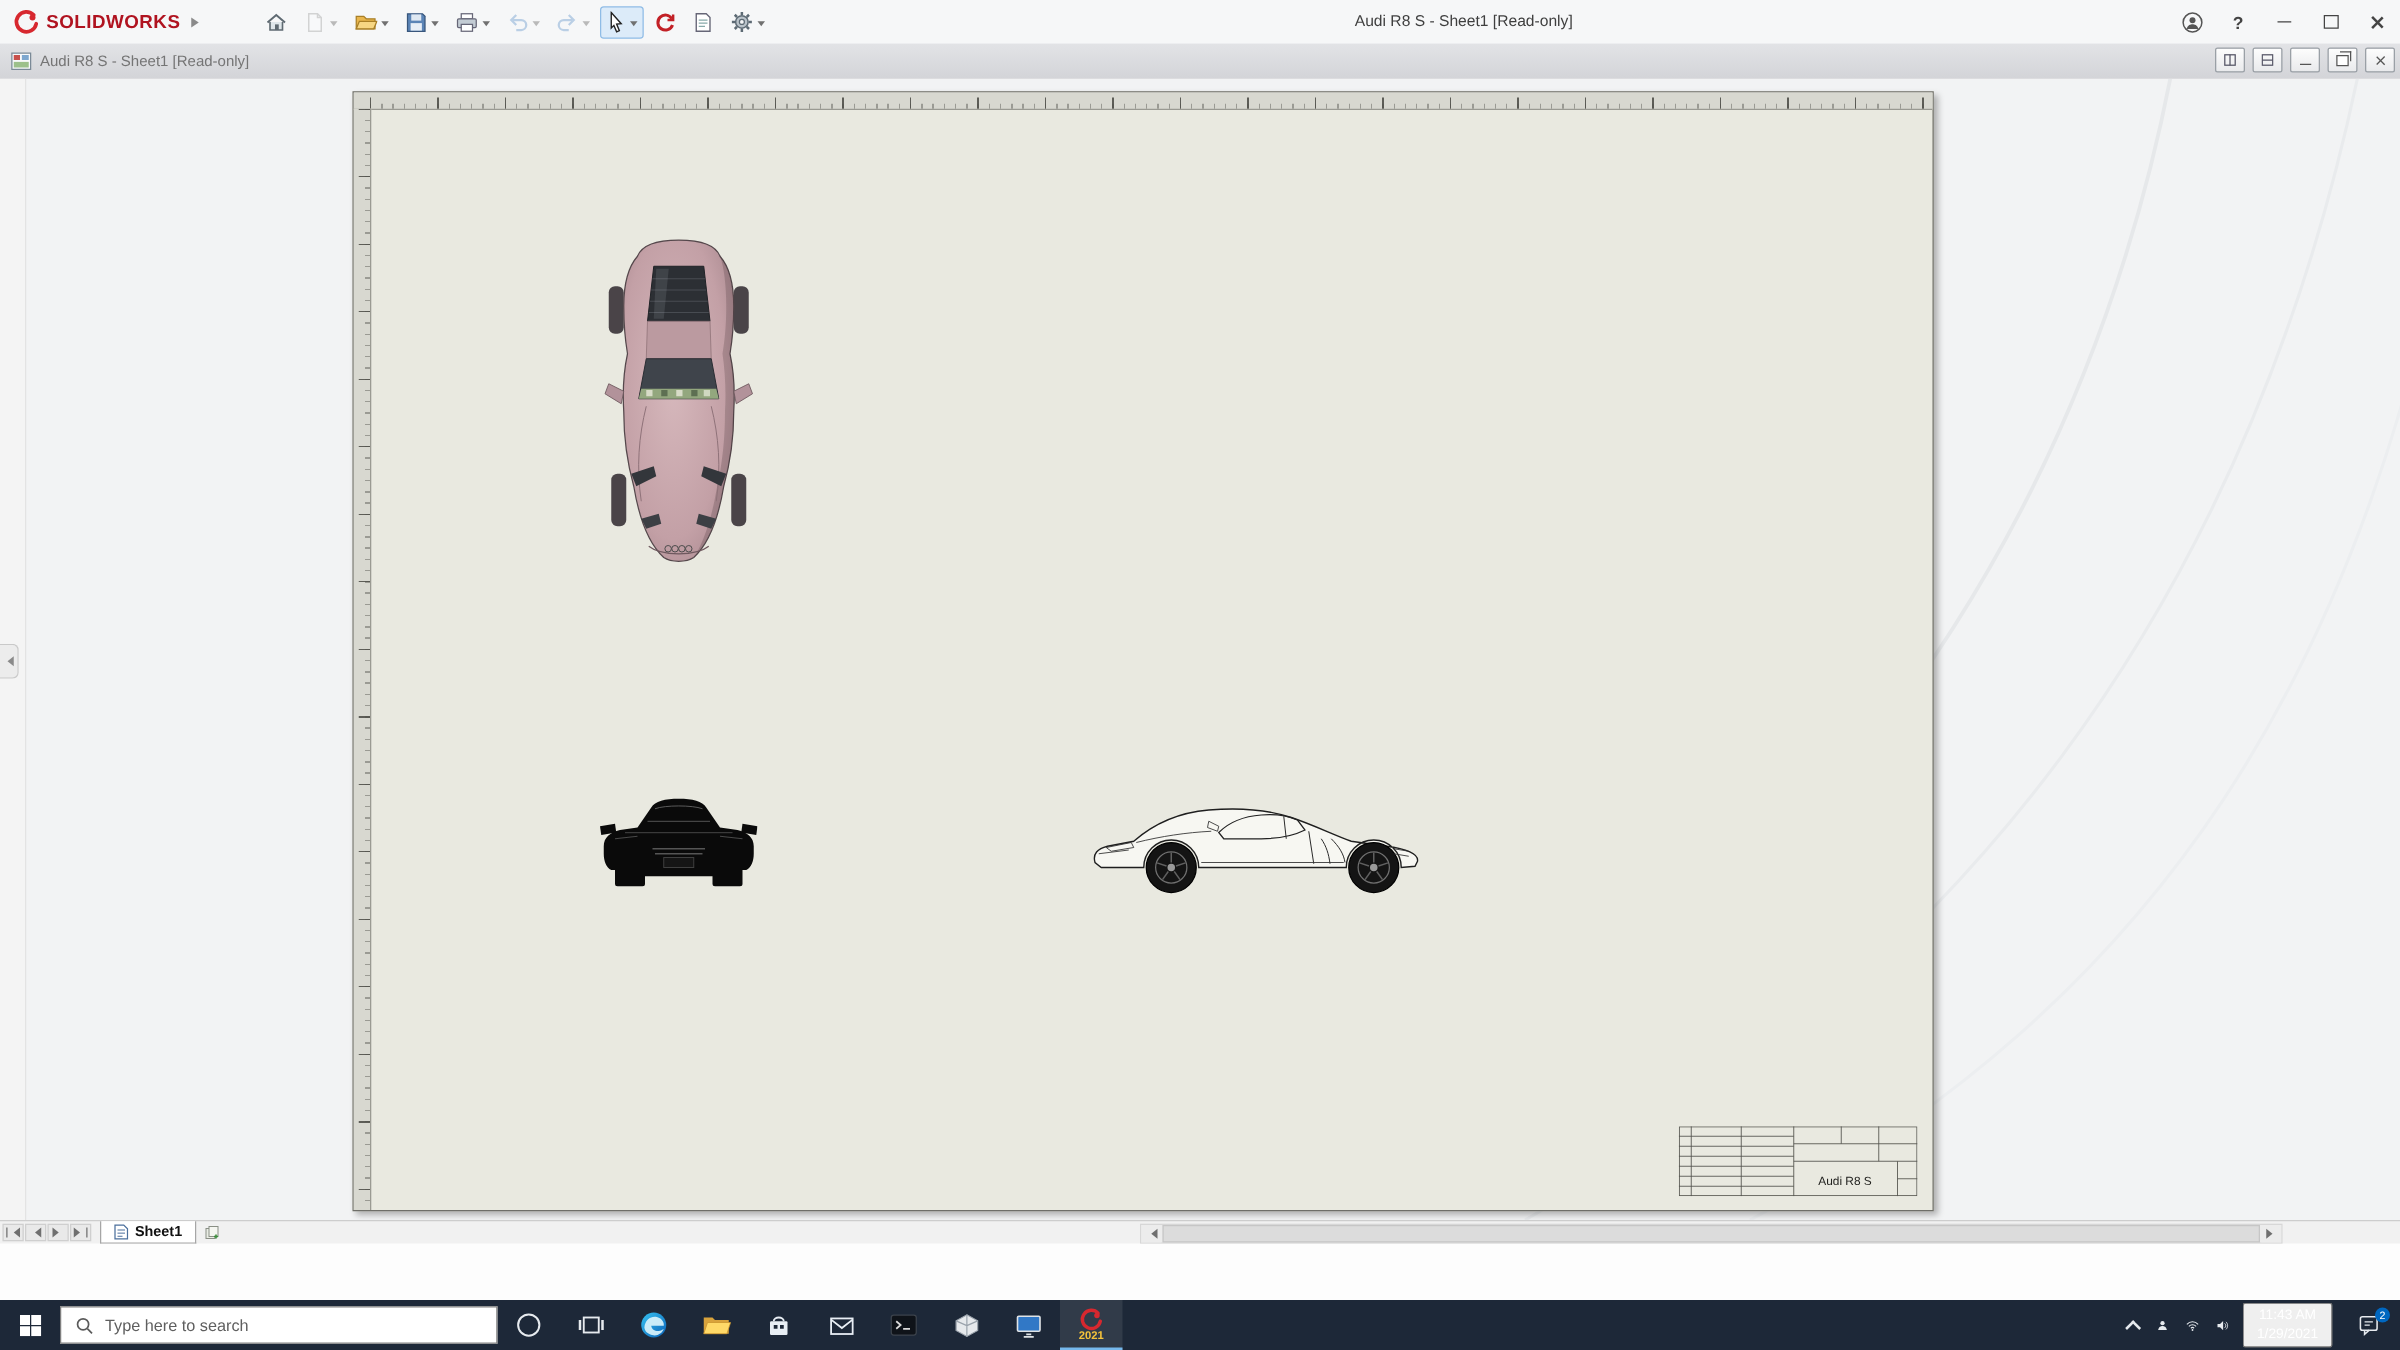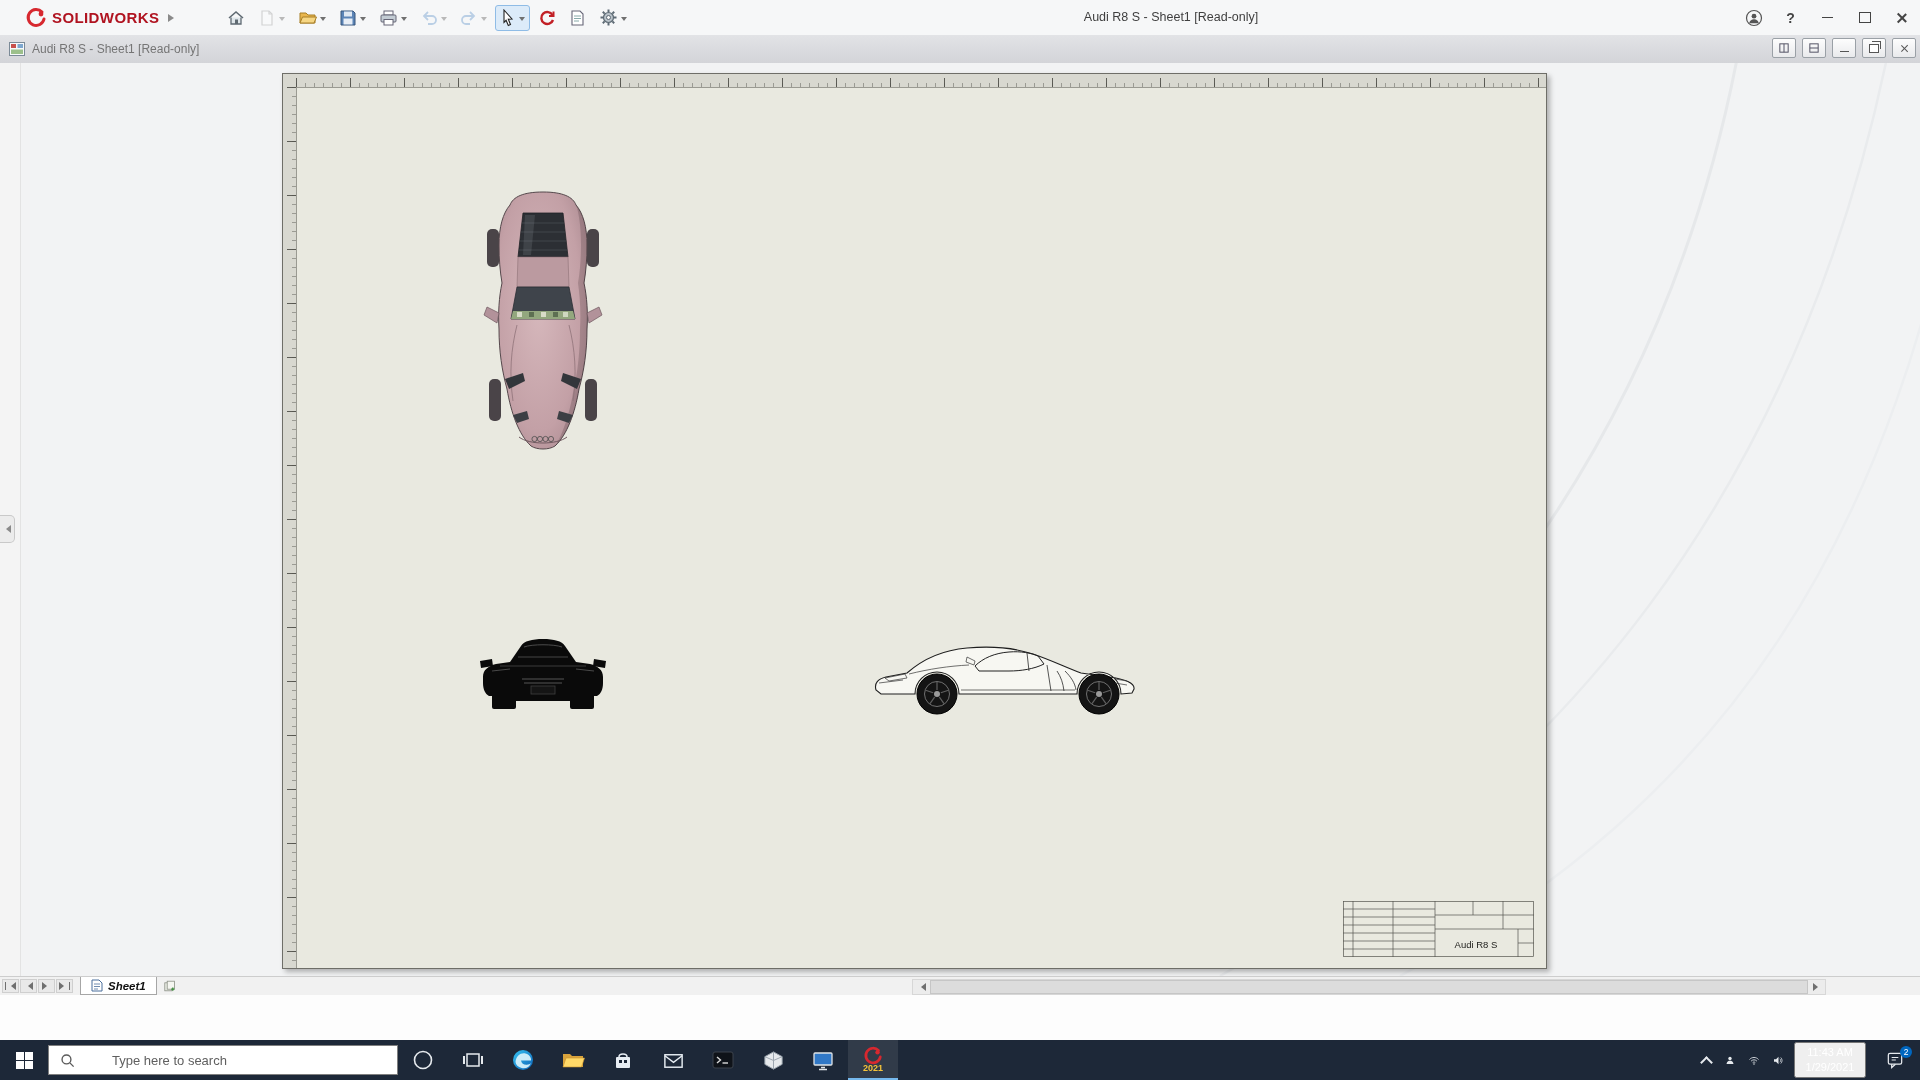--- a/index.html
+++ b/index.html
@@ -2,21 +2,21 @@
 <html><head>
 <meta charset="utf-8">
 <style>
   html,body{margin:0;padding:0;width:1920px;height:1080px;overflow:hidden;
     font-family:"Liberation Sans",sans-serif;background:#fff;}
   .app{position:absolute;inset:0;}
 
   
   .titlebar{position:absolute;top:0;left:0;right:0;height:35px;background:#f6f7f8;
     border-bottom:1px solid #e2e3e5;display:flex;align-items:center;}
-  .brand{display:flex;align-items:center;gap:5px;padding:0 8px 0 10px;margin-left:15px;}
+  .brand{display:flex;align-items:center;gap:5px;padding:0 8px 0 10px;}
   .brand-text{font-size:15px;font-weight:700;letter-spacing:.4px;color:#b01320;}
   .brand-caret{width:0;height:0;border:4px solid transparent;border-left:6px solid #8a8a8a;margin-left:4px;}
   .qat{display:flex;align-items:center;margin-left:36px;gap:3px;}
   .qbtn{display:flex;align-items:center;height:26px;padding:0 4px;border:1px solid transparent;
     border-radius:3px;background:transparent;cursor:default;}
   .qbtn.active{background:#dcebf9;border-color:#8fbce6;}
   .qbtn.disabled svg{opacity:.32;}
   .dd{width:0;height:0;border:3.5px solid transparent;border-top:4.5px solid #707070;margin:5px 0 0 3px;}
   .dd.dim{border-top-color:#b9b9b9;}
   .app-title{position:absolute;left:1171px;transform:translateX(-50%);top:0;height:35px;
@@ -83,37 +83,37 @@
     border-top:1px solid #cdcdcd;}
   .navbtns{position:absolute;left:2px;top:2px;display:flex;gap:1px;}
   .nbtn{width:17px;height:14px;background:#e9e9e9;border:1px solid #cfcfcf;
     display:flex;align-items:center;justify-content:center;padding:0;}
   .tri-l{width:0;height:0;border:4px solid transparent;border-right:5px solid #6f6f6f;}
   .tri-r{width:0;height:0;border:4px solid transparent;border-left:5px solid #6f6f6f;}
   .endbar{width:1.5px;height:8px;background:#6f6f6f;margin-right:1px;}
   .endbar2{width:1.5px;height:8px;background:#6f6f6f;margin-left:1px;}
   .sheettab{position:absolute;left:80px;top:0;height:17px;display:flex;align-items:center;gap:5px;
     padding:0 10px;background:#ffffff;border:1px solid #a6a6a6;border-top:none;font-size:11.5px;
-    font-weight:700;color:#111;font-style:italic;}
+    font-weight:700;color:#111;}
   .addsheet{position:absolute;left:158px;top:1px;width:24px;height:16px;background:transparent;
     border:none;display:flex;align-items:center;justify-content:center;}
   .hscroll{position:absolute;left:912px;top:2px;width:912px;height:14px;background:#ececec;
     border:1px solid #d7d7d7;display:flex;align-items:center;}
   .sarrow{width:16px;height:100%;display:flex;align-items:center;justify-content:center;background:#ececec;border:none;padding:0;}
   .sthumb{flex:1;height:12px;background:#dcdcdc;border:1px solid #c6c6c6;margin:0 1px;}
 
   .gapbar{position:absolute;left:0;top:995px;width:1920px;height:45px;background:#fdfdfd;}
 
   
   .taskbar{position:absolute;left:0;top:1040px;width:1920px;height:40px;background:#1d2838;
     display:flex;align-items:center;}
   .startbtn{width:48px;height:40px;display:flex;align-items:center;justify-content:center;background:none;border:none;}
   .searchbox{width:350px;height:30px;background:#ffffff;border:1px solid #7f7f7f;
     display:flex;align-items:center;gap:9px;padding:0 11px;box-sizing:border-box;}
-  .searchbox span{font-size:13px;color:#5f5f5f;margin-left:28px;}
+  .searchbox span{font-size:13px;color:#5f5f5f;}
   .tbicon{width:50px;height:40px;display:flex;align-items:center;justify-content:center;
     background:none;border:none;position:relative;}
   .tbicon.active{background:rgba(255,255,255,.09);border-bottom:2px solid #76b9ed;box-sizing:border-box;}
   .sw-stack{display:flex;flex-direction:column;align-items:center;line-height:1;}
   .sw-year{font-size:9px;font-weight:700;color:#f5c33b;margin-top:-2px;}
   .tray{margin-left:auto;display:flex;align-items:center;height:100%;}
   .trbtn{width:24px;height:40px;display:flex;align-items:center;justify-content:center;background:none;border:none;}
   .chev-up{width:7px;height:7px;border-left:2px solid #e6eaee;border-top:2px solid #e6eaee;
     transform:rotate(45deg);margin-top:4px;}
   .clock{width:72px;text-align:center;color:#fff;font-size:11px;line-height:1.35;margin:0 4px;}

